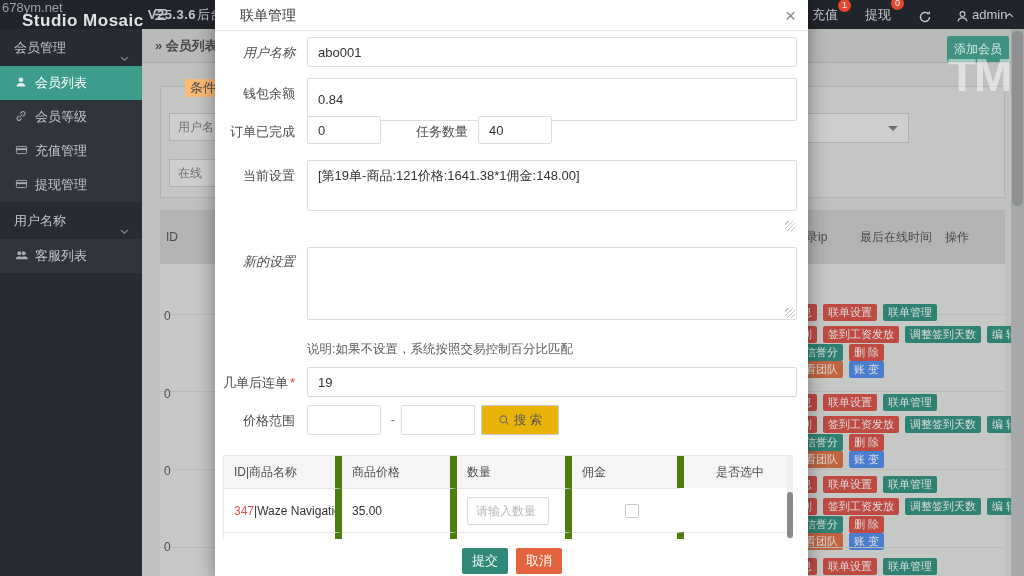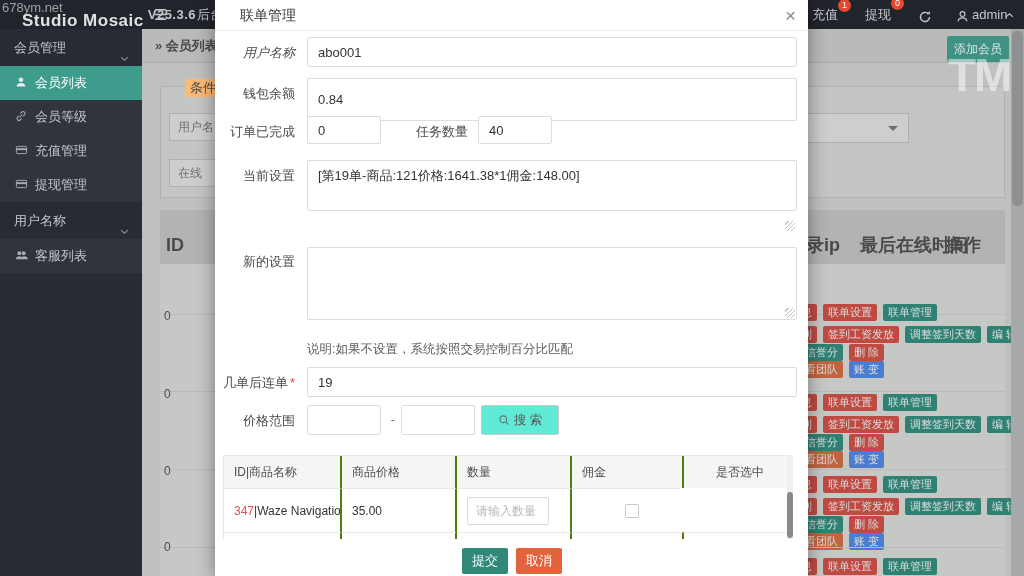--- a/index.html
+++ b/index.html
@@ -27,21 +27,21 @@
   
   .content { position:absolute; left:142px; top:29px; width:882px; height:547px; background:#bfc1bf; }
   .crumbbar { position:absolute; left:0; top:0; width:882px; height:34px; background:#b9bbb9; border-bottom:1px solid #aaacaa; }
   .crumb { position:absolute; left:13px; top:0; line-height:34px; font-size:13px; color:#4a4a4a; font-weight:bold; }
   .add-member { position:absolute; right:15px; top:7px; width:62px; height:26px; background:#3f9183; color:#d9e9e4; font-size:12px; border:none; border-radius:2px; cursor:pointer; }
   .filter-panel { position:absolute; left:18px; top:57px; width:845px; height:112px; border:1px solid #b0b2b0; background:#c4c6c4; }
   .legend { position:absolute; left:24px; top:-8px; padding:0 5px; font-size:13px; color:#4c4c4c; background:#fdba74; }
   .dim-input { position:absolute; background:#cdcfcd; border:1px solid #b0b2b0; font-size:12px; color:#6f6f6f; line-height:26px; padding-left:8px; }
   .dim-select .caret { position:absolute; right:10px; top:12px; width:0; height:0; border-left:5px solid transparent; border-right:5px solid transparent; border-top:5px solid #6f6f6f; }
   .bg-thead { position:absolute; left:18px; top:181px; width:845px; height:54px; background:#b2b4b2; }
-  .bg-th { position:absolute; top:8px; line-height:54px; font-size:18px; color:#4a4a4a;font-weight:bold; }
+  .bg-th { position:absolute; top:0; line-height:54px; font-size:12px; color:#4a4a4a; }
   .bg-tbody { position:absolute; left:18px; top:235px; width:845px; height:312px; background:#c6c8c6; }
   .bg-sep { position:absolute; left:0; width:845px; height:1px; background:#b9bbb9; }
   .bg-id { position:absolute; left:4px; font-size:12px; color:#4c4c4c; }
   .act-line { position:absolute; display:flex; gap:6px; white-space:nowrap; }
   .act-btn { height:17px; line-height:17px; padding:0 5px; font-size:11px; color:#ddd; border:none; border-radius:2px; cursor:pointer; }
   .act-red    { background:#bf4a42; }
   .act-green  { background:#2e8173; }
   .act-orange { background:#bf6440; }
   .act-blue   { background:#4a7cd0; }
 
@@ -54,26 +54,26 @@
   .m-titlebar { position:absolute; left:0; top:0; width:593px; height:31px; border-bottom:1px solid #ececec; }
   .m-title { position:absolute; left:25px; top:0; line-height:31px; font-size:14px; color:#333; }
   .m-close { position:absolute; right:12px; top:2px; font-size:19px; color:#8a8a8a; cursor:pointer; line-height:27px; }
   .m-label { position:absolute; left:0; width:80px; text-align:right; font-size:13px; color:#4d4d4d; }
   .req { color:#e04040; font-style:normal; margin-left:2px; }
   .m-input, .m-area { position:absolute; border:1px solid #dcdcdc; border-radius:2px; font-size:13px; color:#333; font-family:"Liberation Sans","DejaVu Sans",sans-serif; padding:0 10px; background:#fff; }
   .m-area { padding:6px 10px; resize:none; overflow:hidden; line-height:17px; }
   .grip { position:absolute; width:10px; height:10px; background:repeating-linear-gradient(135deg,transparent 0 2px,#c2c2c2 2px 3px); }
   .m-note { position:absolute; left:92px; top:341px; font-size:12.5px; color:#5a5a5a; }
   .dash { position:absolute; left:173px; top:405px; width:10px; line-height:30px; text-align:center; color:#777; font-size:13px; }
-  .m-search { position:absolute; left:266px; top:405px; width:78px; height:30px; background:#5eead4; border:1px solid #c9c9c9; border-radius:2px; font-size:12.5px; color:#555; cursor:pointer; }
+  .m-search { position:absolute; left:266px; top:405px; width:78px; height:30px; background:#eab308; border:1px solid #c9c9c9; border-radius:2px; font-size:12.5px; color:#555; cursor:pointer; }
   .m-search svg { vertical-align:-2px; margin-right:4px; }
 
   .m-table { position:absolute; left:8px; top:455px; width:570px; height:84px; overflow:hidden; border:1px solid #e7e7e7; border-bottom:none; }
   .mt-row { position:relative; display:flex; }
-  .mt-cell { flex:none; border-right:2px solid #4d7c0f; padding-left:10px; font-size:12px; color:#4d4d4d; overflow:hidden; white-space:nowrap; }
+  .mt-cell { flex:none; border-right:7px solid #4d7c0f; padding-left:10px; font-size:12px; color:#4d4d4d; overflow:hidden; white-space:nowrap; }
   .mt-cell:last-child { border-right:none; }
   .mt-head .mt-cell { height:32px; line-height:32px; background:#f5f5f5; }
   .mt-body .mt-cell { height:44px; line-height:44px; border-top:1px solid #e7e7e7; color:#333; }
   .mt-id { color:#d9534f; }
   .cell-input { width:82px; height:28px; margin-top:7px; border:1px solid #dcdcdc; border-radius:2px; font-size:12px; padding:0 8px; color:#333; }
   .cell-input::placeholder { color:#b8b8b8; }
   .m-checkbox { width:14px; height:14px; border:1px solid #c9c9c9; border-radius:2px; background:#fff; margin:15px 0 0 43px; cursor:pointer; }
   .mt-scroll { position:absolute; right:1px; top:0; width:6px; height:84px; background:#f0f0f0; }
   .mt-thumb { position:absolute; left:0; top:37px; width:6px; height:46px; background:#8a8a8a; border-radius:3px; }
 
@@ -273,21 +273,21 @@
 
     <div class="m-label" style="top:123px;">订单已完成</div>
     <input class="m-input" style="left: 92px; top: 116px; width: 74px; height: 28px;" value="0">
     <div class="m-label" style="left:160px;width:93px;top:123px;">任务数量</div>
     <input class="m-input" style="left: 263px; top: 116px; width: 74px; height: 28px;" value="40">
 
     <div class="m-label" style="top:167px;">当前设置</div>
     <textarea class="m-area" style="left: 92px; top: 160px; width: 490px; height: 51px;">[第19单-商品:121价格:1641.38*1佣金:148.00]</textarea>
     <div class="grip" style="left:570px;top:221px;"></div>
 
-    <div class="m-label" style="top:253px;">新的设置</div>
+    <div class="m-label" style="top:253px;font-style:italic;">新的设置</div>
     <textarea class="m-area" style="left: 92px; top: 247px; width: 490px; height: 73px;"></textarea>
     <div class="grip" style="left:570px;top:308px;"></div>
 
     <div class="m-note">说明:如果不设置，系统按照交易控制百分比匹配</div>
 
     <div class="m-label" style="top:374px;"><span>几单后连单</span><i class="req">*</i></div>
     <input class="m-input" style="left: 92px; top: 367px; width: 490px; height: 30px;" value="19">
 
     <div class="m-label" style="top:412px;">价格范围</div>
     <input class="m-input" style="left: 92px; top: 405px; width: 74px; height: 30px;" value="">

